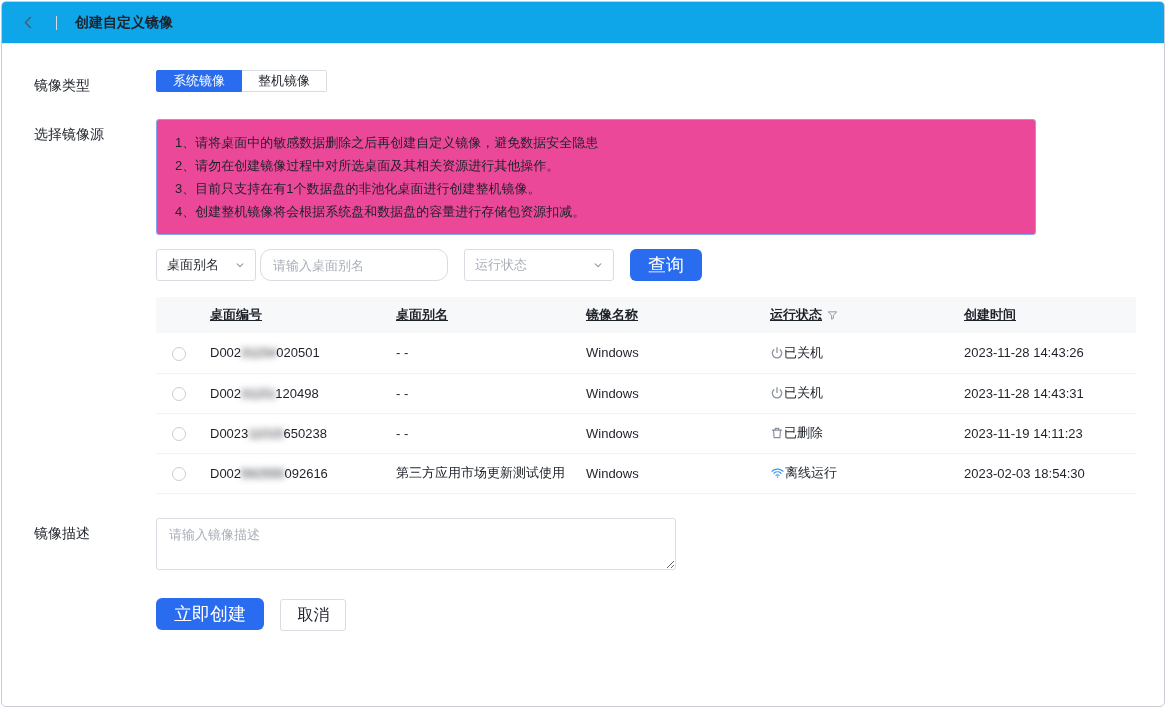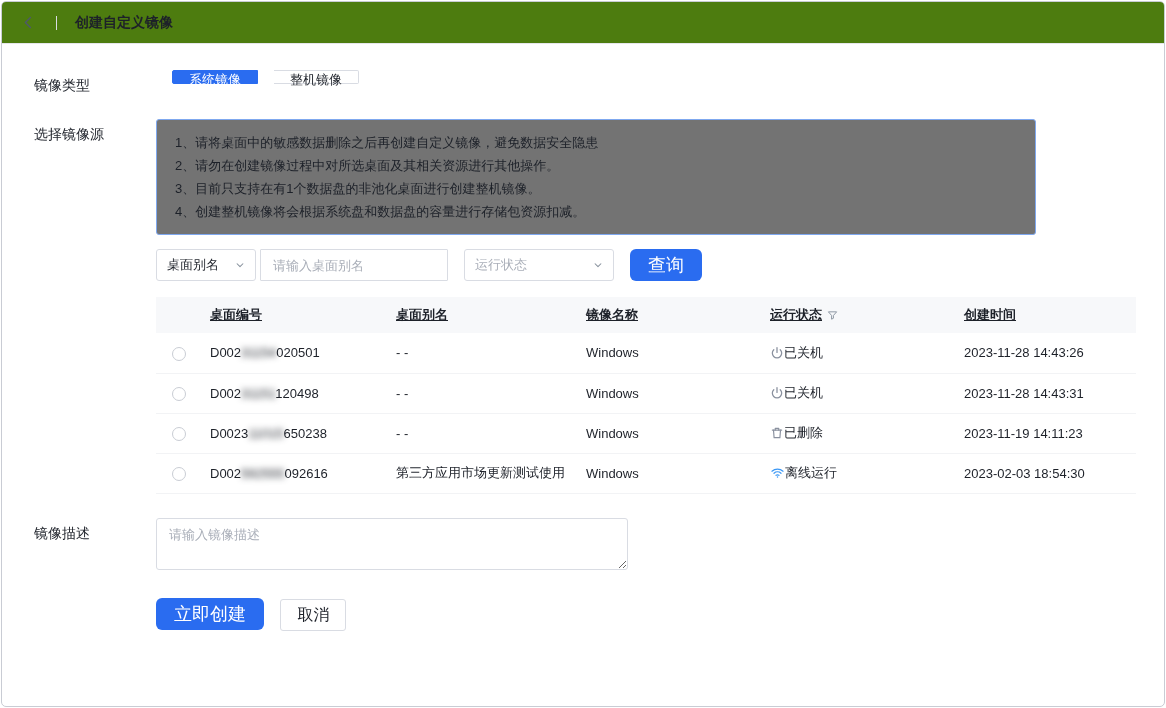--- a/index.html
+++ b/index.html
@@ -6,63 +6,63 @@
     --primary:#2a6cf0;
     --border:#d9dce3;
     --text:#1d2129;
     --muted:#a9aeb8;
     --icon-gray:#8a919f;
   }
   *{box-sizing:border-box;}
   body{margin:0;background:#fff;font-family:"Liberation Sans",sans-serif;color:var(--text);}
   .page{width:1164px;height:706px;border:1px solid #c9ccd4;border-radius:5px;overflow:hidden;background:#fff;margin:1px;}
   
-  .hdr{height:42px;display:flex;align-items:center;gap:18px;padding:0 16px;background:#4d7c0f;border-bottom:1px solid #e5e6eb;}
+  .hdr{height:42px;display:flex;align-items:center;gap:18px;padding:0 16px;background:#0ea5e9;border-bottom:1px solid #e5e6eb;}
   .hdr .back{display:flex;align-items:center;justify-content:center;width:20px;height:20px;cursor:pointer;}
   .hdr .hdiv{width:1px;height:14px;background:#d8dbe2;}
   .hdr h1{font-size:14px;font-weight:700;margin:0;}
   
   .content{padding:26px 32px 0 32px;}
   .form-row{display:flex;margin-bottom:24px;}
   .flabel{flex:0 0 122px;font-size:14px;padding-top:7px;}
   .flabel .req{color:#e03131;margin-right:2px;}
   .fctrl{flex:1;}
   
   .btn-group{display:inline-flex;}
-  .seg{height:14px;padding:0 16px;font-size:13px;border:1px solid var(--border);background:#fff;color:var(--text);cursor:pointer;font-family:inherit;margin-left:16px;}
+  .seg{height:22px;padding:0 16px;font-size:13px;border:1px solid var(--border);background:#fff;color:var(--text);cursor:pointer;font-family:inherit;}
   .seg:first-child{border-radius:2px 0 0 2px;}
   .seg:last-child{border-radius:0 2px 2px 0;border-left:none;}
   .seg.active{background:var(--primary);border-color:var(--primary);color:#fff;}
   
-  .info-box{width:880px;border:1px solid #7fa8ef;background:#737373;border-radius:3px;padding:12px 18px;font-size:13px;line-height:21px;}
+  .info-box{width:880px;border:1px solid #7fa8ef;background:#ec4899;border-radius:3px;padding:12px 18px;font-size:13px;line-height:21px;}
   .info-box p{margin:0 0 2px 0;}
   .info-box p:last-child{margin-bottom:0;}
   
   .filter-row{margin-top:14px;display:flex;align-items:center;}
   .select{height:32px;border:1px solid var(--border);border-radius:3px;display:flex;align-items:center;justify-content:space-between;padding:0 10px;font-size:13px;background:#fff;cursor:pointer;}
   .select.field{width:100px;margin-right:4px;}
   .select.status{width:150px;margin-right:16px;color:var(--muted);}
-  .txt-input{width:188px;height:32px;border:1px solid var(--border);border-radius:1px;padding:0 12px;font-size:13px;margin-right:16px;font-family:inherit;color:var(--text);}
+  .txt-input{width:188px;height:32px;border:1px solid var(--border);border-radius:11px;padding:0 12px;font-size:13px;margin-right:16px;font-family:inherit;color:var(--text);}
   input::placeholder,textarea::placeholder{color:var(--muted);}
   .btn-primary{height:32px;padding:0 18px;background:var(--primary);color:#fff;border:none;border-radius:6px;font-size:18px;cursor:pointer;font-family:inherit;}
   .btn-default{height:32px;padding:0 16px;border:1px solid var(--border);background:#fff;border-radius:3px;font-size:16px;cursor:pointer;font-family:inherit;color:var(--text);}
   
   table.desk{margin-top:16px;width:980px;border-collapse:collapse;font-size:13px;}
   table.desk thead th{background:#f7f8fa;height:36px;text-align:left;font-weight:700;padding:0 8px;white-space:nowrap;text-decoration:underline;}
   table.desk tbody td{height:40px;border-bottom:1px solid #f2f3f5;padding:0 8px;}
   .th-flex{display:flex;align-items:center;gap:5px;}
   .radio-cell{text-align:center;}
   .radio{display:inline-block;width:14px;height:14px;border:1px solid #c9cdd4;border-radius:50%;background:#fff;vertical-align:middle;cursor:pointer;}
   .blur{filter:blur(3px);}
   .status-wrap{display:flex;align-items:center;gap:0;}
   
   .input-wrap{width:488px;height:32px;border:1px solid var(--border);border-radius:3px;display:flex;align-items:center;padding:0 12px;}
   .input-wrap input{flex:1;border:none;outline:none;font-size:13px;font-family:inherit;padding:0;color:var(--text);}
   .counter{color:var(--muted);font-size:12px;margin-left:8px;}
-  textarea.desc{width:472px;height:52px;border:1px solid var(--border);border-radius:3px;padding:7px 12px;font-size:13px;resize:vertical;font-family:inherit;color:var(--text);}
+  textarea.desc{width:520px;height:52px;border:1px solid var(--border);border-radius:3px;padding:7px 12px;font-size:13px;resize:vertical;font-family:inherit;color:var(--text);}
   .actions .btn-default{margin-left:12px;}
 </style>
 </head>
 <body>
 
 <div class="page">
 
   <div class="hdr">
     <span class="back">
       <svg width="15" height="15" viewBox="0 0 24 24" fill="none" stroke="#4e5969" stroke-width="2.4" stroke-linecap="round" stroke-linejoin="round">

